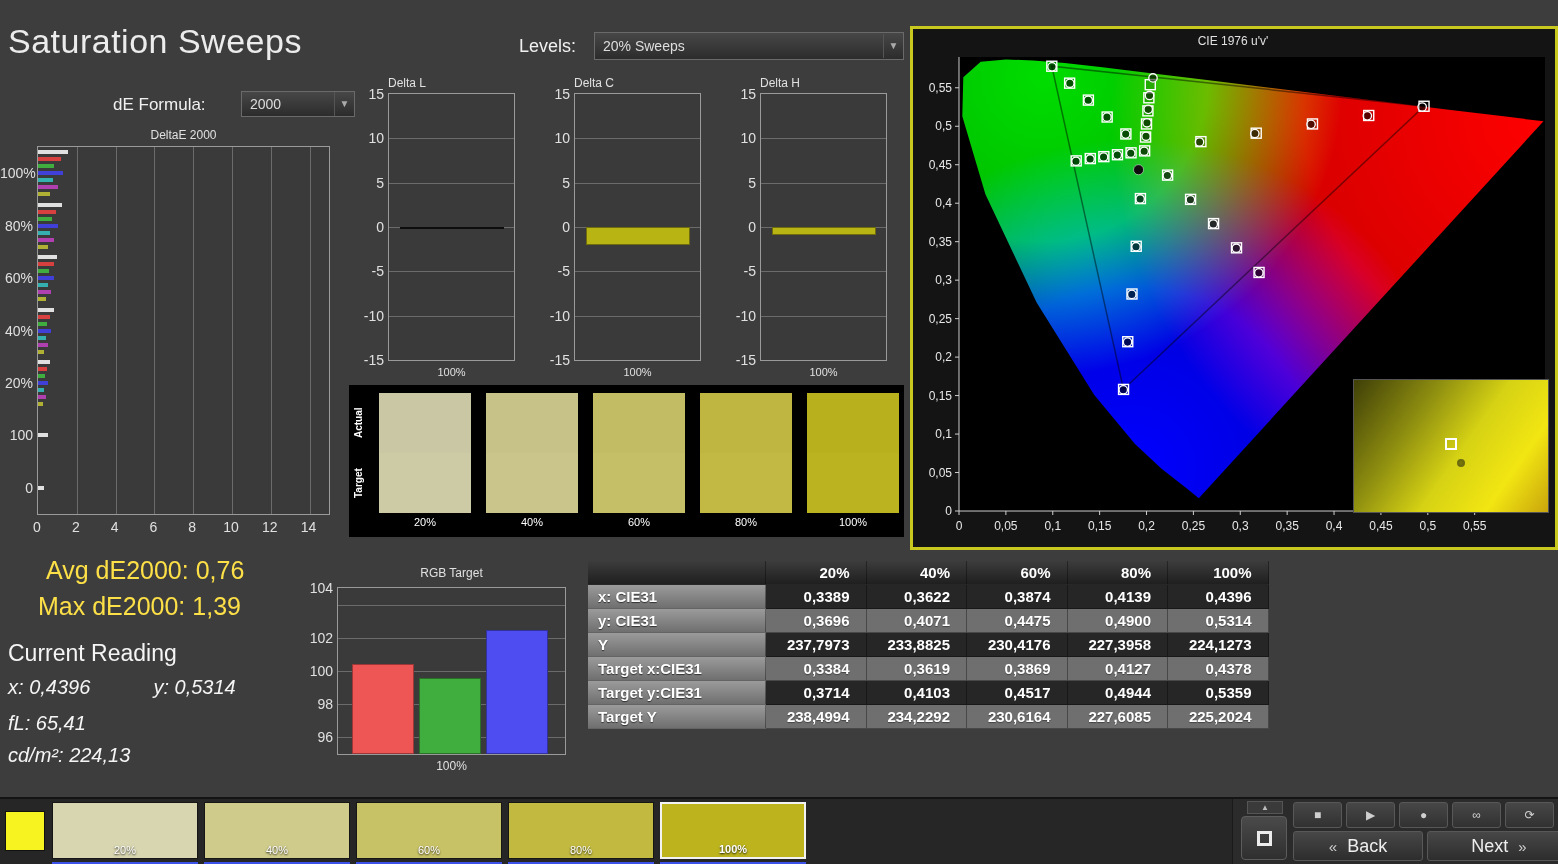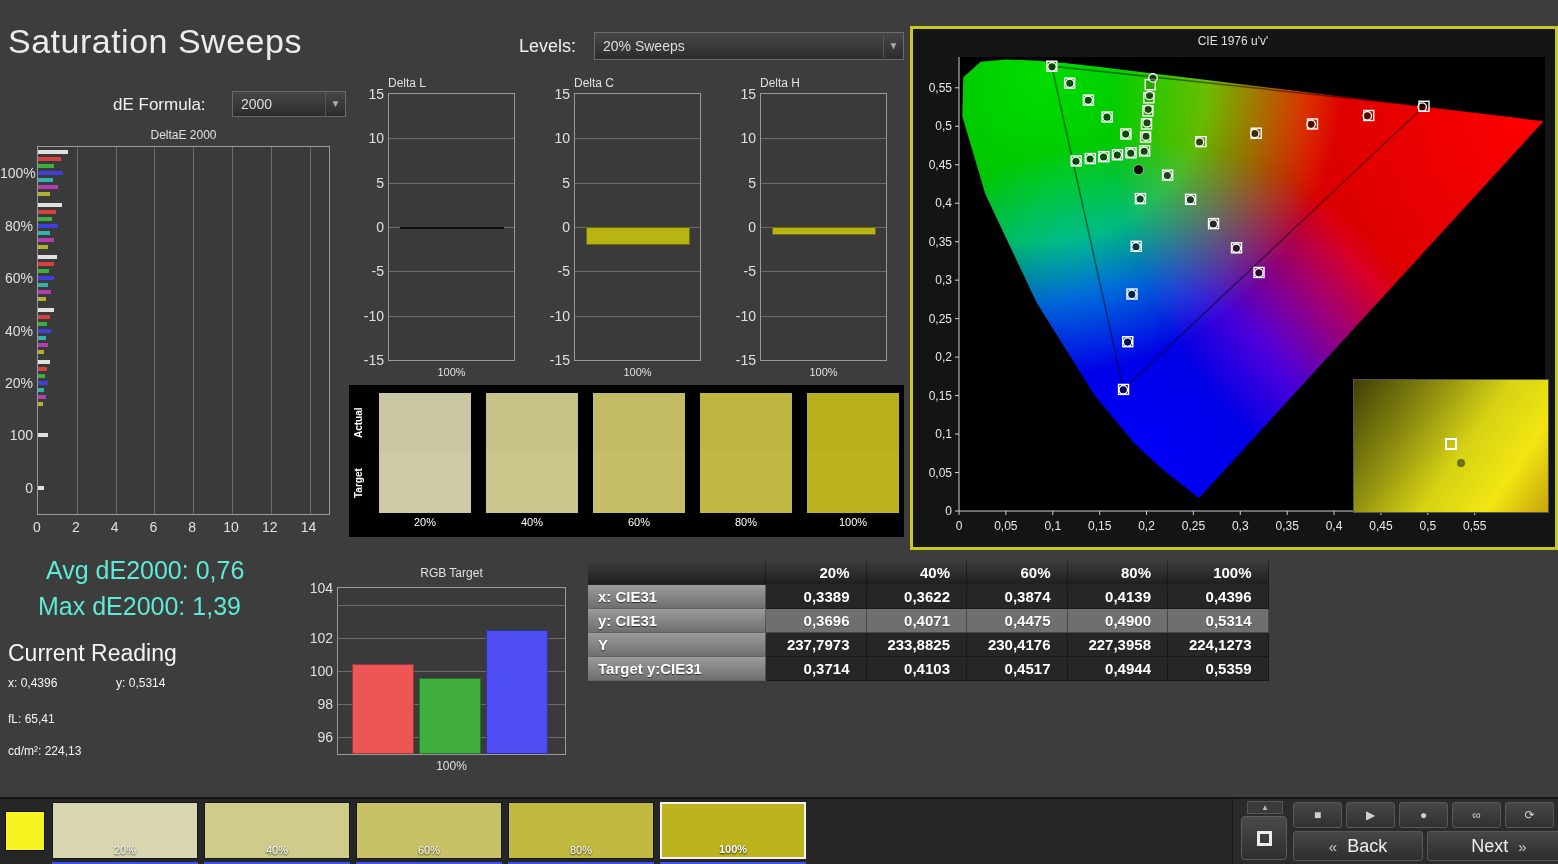--- a/index.html
+++ b/index.html
@@ -53,23 +53,23 @@
   
   #cie-panel{left:910px;top:26px;width:648px;height:524px;border:3px solid #c8c81e;background:#141414;}
   #cie-title{left:0;top:5px;width:640px;}
   #cie-svg{position:absolute;left:0;top:20px;}
   #cie-inset{position:absolute;left:440px;top:350px;width:196px;height:134px;border:1px solid #555;
              background:linear-gradient(125deg,#3f3f08 0%,#8c8c10 30%,#d6d214 55%,#f2e612 78%,#c9a50c 100%);}
   #cie-inset .tsq{position:absolute;left:47%;top:44%;width:12px;height:12px;border:2px solid #fff;}
   #cie-inset .mcirc{position:absolute;left:53%;top:60%;width:8px;height:8px;border:2px solid #6b6b10;border-radius:50%;background:rgba(40,40,0,.55);}
 
   
-  .stat-big{position:absolute;font-size:25px;color:#5eead4;}
+  .stat-big{position:absolute;font-size:25px;color:#fde047;}
   .stat-mid{position:absolute;font-size:23px;color:#f5f5f5;}
-  .stat-small{position:absolute;font-size:12px;color:#f5f5f5;}
+  .stat-small{position:absolute;font-size:20px;color:#f5f5f5;font-style:italic;}
 
   
   #rgb-panel{left:300px;top:566px;width:282px;height:216px;}
   #rgb-title{left:37px;top:0;width:229px;}
   #rgb-plot{position:absolute;left:37px;top:21px;width:229px;height:168px;
             border:1px solid #9a9a9a;background:#3a3a3a;overflow:hidden;}
   .rgb-ylab{width:33px;text-align:right;}
   #rgb-xlabel{position:absolute;left:37px;top:193px;width:229px;text-align:center;font-size:12px;color:#e0e0e0;}
   .vbar{position:absolute;border:1px solid rgba(0,0,0,.35);}
 
@@ -116,21 +116,21 @@
 
   <div class="abs" id="app-title">Saturation Sweeps</div>
 
   <div class="abs field-label" style="left:519px;top:36px;">Levels:</div>
   <div class="abs dropdown" style="left:594px;top:32px;width:310px;height:28px;">
     <span class="dd-text">20% Sweeps</span>
     <span class="dd-arrow">▼</span>
   </div>
 
   <div class="abs field-label" style="left:113px;top:95px;font-size:17px;">dE Formula:</div>
-  <div class="abs dropdown" style="left:232px;top:91px;width:114px;height:26px;">
+  <div class="abs dropdown" style="left:241px;top:91px;width:114px;height:26px;">
     <span class="dd-text">2000</span>
     <span class="dd-arrow">▼</span>
   </div>
 
   <div class="abs" id="deltae-panel">
     <div class="chart-title" id="deltae-title">DeltaE 2000</div>
     <div id="deltae-ylabels">
         <div class="axis-label deltae-ylab" style="top: 19.2143px; left: 0px;">100%</div>
         <div class="axis-label deltae-ylab" style="top: 71.6429px; left: 0px;">80%</div>
         <div class="axis-label deltae-ylab" style="top: 124.071px; left: 0px;">60%</div>
@@ -499,28 +499,44 @@
         <div class="tcell tval">0,5314</div>
       </div>
       <div class="trow odd">
         <div class="tcell tlabel">Y</div>
         <div class="tcell tval">237,7973</div>
         <div class="tcell tval">233,8825</div>
         <div class="tcell tval">230,4176</div>
         <div class="tcell tval">227,3958</div>
         <div class="tcell tval">224,1273</div>
       </div>
+      <div class="trow even">
+        <div class="tcell tlabel">Target x:CIE31</div>
+        <div class="tcell tval">0,3384</div>
+        <div class="tcell tval">0,3619</div>
+        <div class="tcell tval">0,3869</div>
+        <div class="tcell tval">0,4127</div>
+        <div class="tcell tval">0,4378</div>
+      </div>
       <div class="trow odd">
         <div class="tcell tlabel">Target y:CIE31</div>
         <div class="tcell tval">0,3714</div>
         <div class="tcell tval">0,4103</div>
         <div class="tcell tval">0,4517</div>
         <div class="tcell tval">0,4944</div>
         <div class="tcell tval">0,5359</div>
       </div>
+      <div class="trow even">
+        <div class="tcell tlabel">Target Y</div>
+        <div class="tcell tval">238,4994</div>
+        <div class="tcell tval">234,2292</div>
+        <div class="tcell tval">230,6164</div>
+        <div class="tcell tval">227,6085</div>
+        <div class="tcell tval">225,2024</div>
+      </div>
     </div>
 
   <div class="abs" id="bottom-bar">
     <div id="current-patch" style="background: rgb(246, 243, 32);"></div>
     <div id="bottom-swatches">
         <div class="bswatch" style="left: 0px; background: rgb(216, 214, 176);">
           <div class="bswatch-label">20%</div>
         </div>
         <div class="bswatch-strip" style="left: 0px; background: rgb(61, 82, 232);"></div>
         <div class="bswatch" style="left: 152px; background: rgb(207, 203, 138);">

